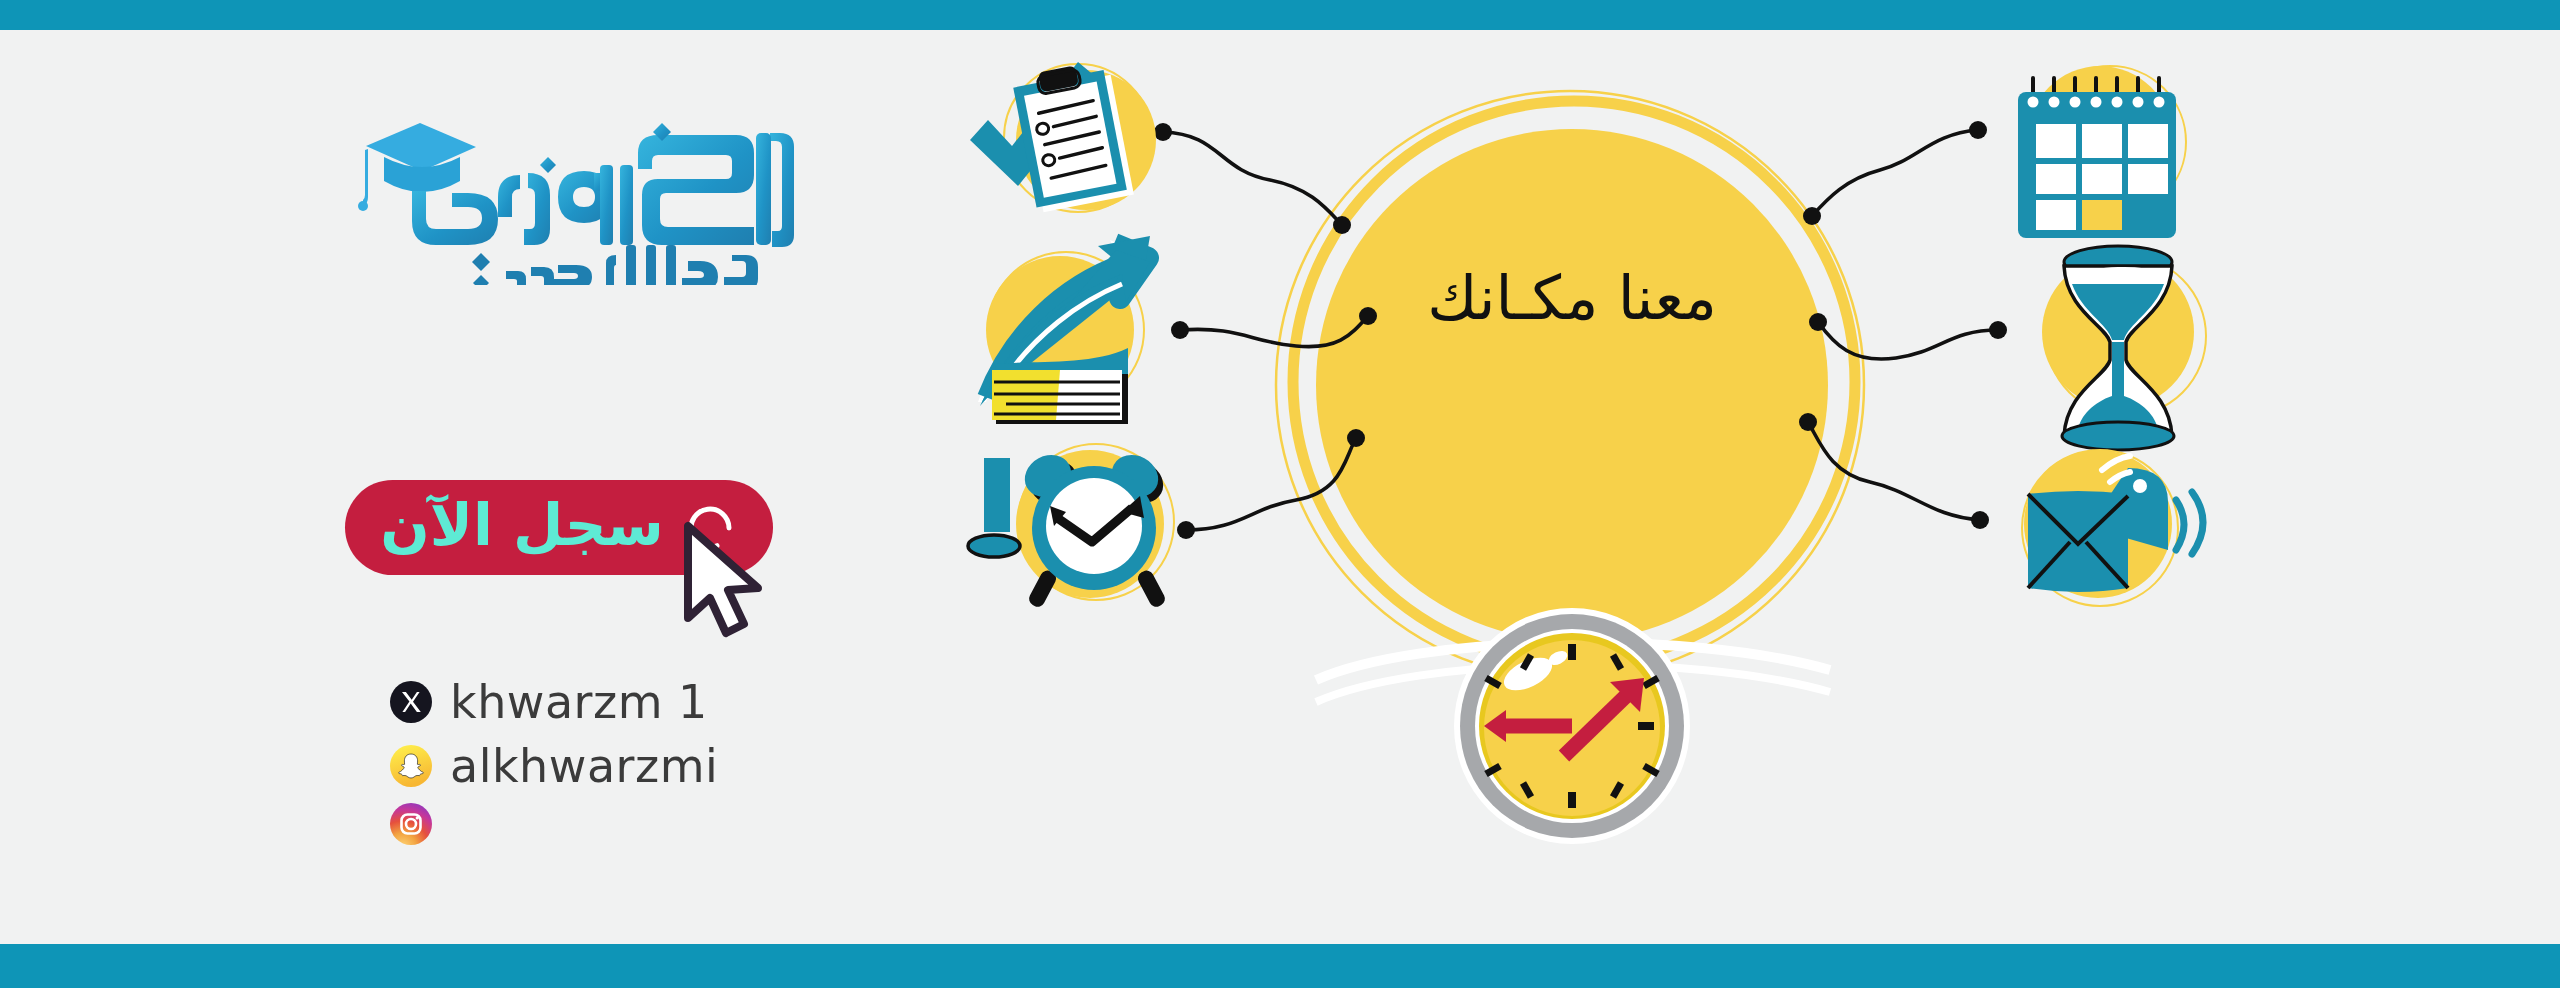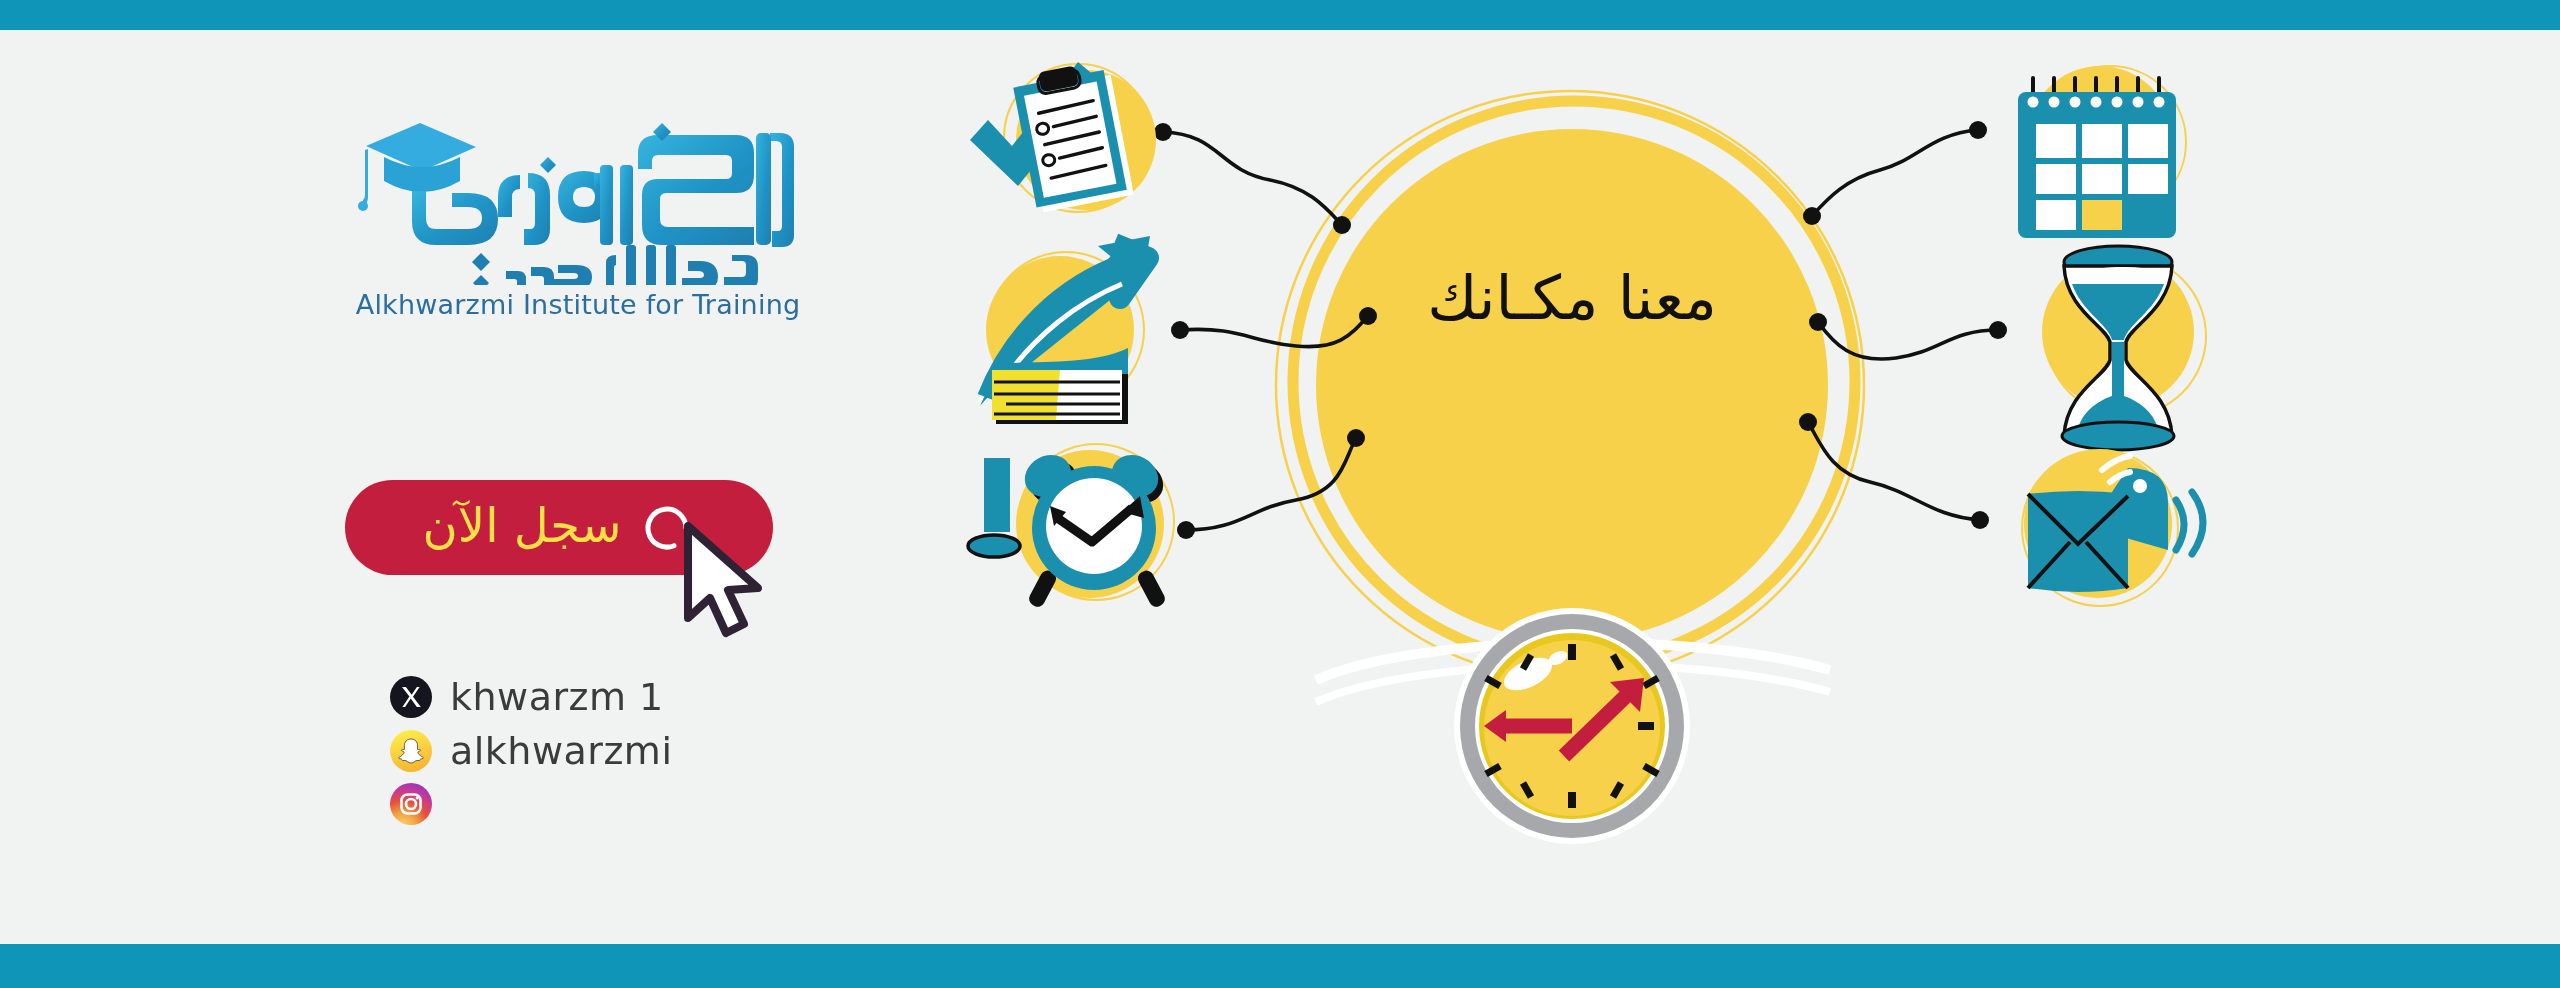--- a/index.html
+++ b/index.html
@@ -71,26 +71,26 @@
     border: none;
     border-radius: 48px;
     display: flex;
     align-items: center;
     justify-content: center;
     gap: 18px;
     cursor: pointer;
     padding: 0 34px;
   }
   #cta-label {
-    color: #fde047;
-    font-size: 48px;
+    color: #5eead4;
+    font-size: 58px;
     line-height: 1;
     direction: rtl;
     font-family: "DejaVu Sans", "Liberation Sans", sans-serif;
-    font-weight: 400;
+    font-weight: 700;
     position: relative;
     top: -3px;
   }
   #cta-click-ring { display: block; }
   #cta-cursor {
     position: absolute;
     left: 335px;
     top: 40px;
     pointer-events: none;
   }
@@ -105,21 +105,21 @@
     gap: 10px;
   }
   .social-row {
     display: flex;
     align-items: center;
     gap: 18px;
     cursor: pointer;
   }
   .social-icon { width: 42px; height: 42px; display: block; flex: 0 0 42px; }
   .social-handle {
-    font-size: 38px;
+    font-size: 46px;
     color: #3b3b3b;
     letter-spacing: 0.5px;
     font-family: "DejaVu Sans", "Liberation Sans", sans-serif;
     white-space: nowrap;
   }
 
   
   #artwork {
     position: absolute;
     left: 950px;
@@ -200,21 +200,20 @@
           <rect x="298" y="140" width="10" height="44" rx="3"></rect>
           <rect x="278" y="140" width="10" height="44" rx="3"></rect>
           <path d="M258 158 q0 -8 10 -8 l0 10 q-2 0 -2 3 l0 21 l-8 0 Z"></path>
           <path d="M228 160 q16 0 16 12 q0 12 -16 12 l-22 0 l0 -10 l20 0 q4 0 4 -3 q0 -3 -4 -3 l-16 0 l0 -8 Z"></path>
           <path d="M196 162 q10 0 10 10 l0 12 l-10 0 l0 -10 q0 -3 -3 -3 l-10 0 l0 -9 Z"></path>
           <path d="M170 166 q8 0 8 8 l0 10 l-9 0 l0 -8 q0 -2 -3 -2 l-8 0 l0 -8 Z"></path>
           <path d="M133 148 l9 9 l-9 9 l-9 -9 Z"></path>
           <path d="M133 170 l8 8 l-8 8 l-8 -8 Z"></path>
         </g>
       </svg>
-      <div id="logo-tagline">Alkhwarzmi Institute for Training</div>
     </div>
 
     <div id="cta-wrap">
       <button id="cta-button">
         <span id="cta-label">سجل الآن</span>
         <svg id="cta-click-ring" width="56" height="56" viewBox="0 0 56 56" xmlns="http://www.w3.org/2000/svg">
           <path d="M47 28a19 19 0 1 0 -12 17.7" fill="none" stroke="#ffffff" stroke-width="5" stroke-linecap="round"></path>
         </svg>
       </button>
       <svg id="cta-cursor" width="110" height="125" viewBox="0 0 110 125" xmlns="http://www.w3.org/2000/svg">

